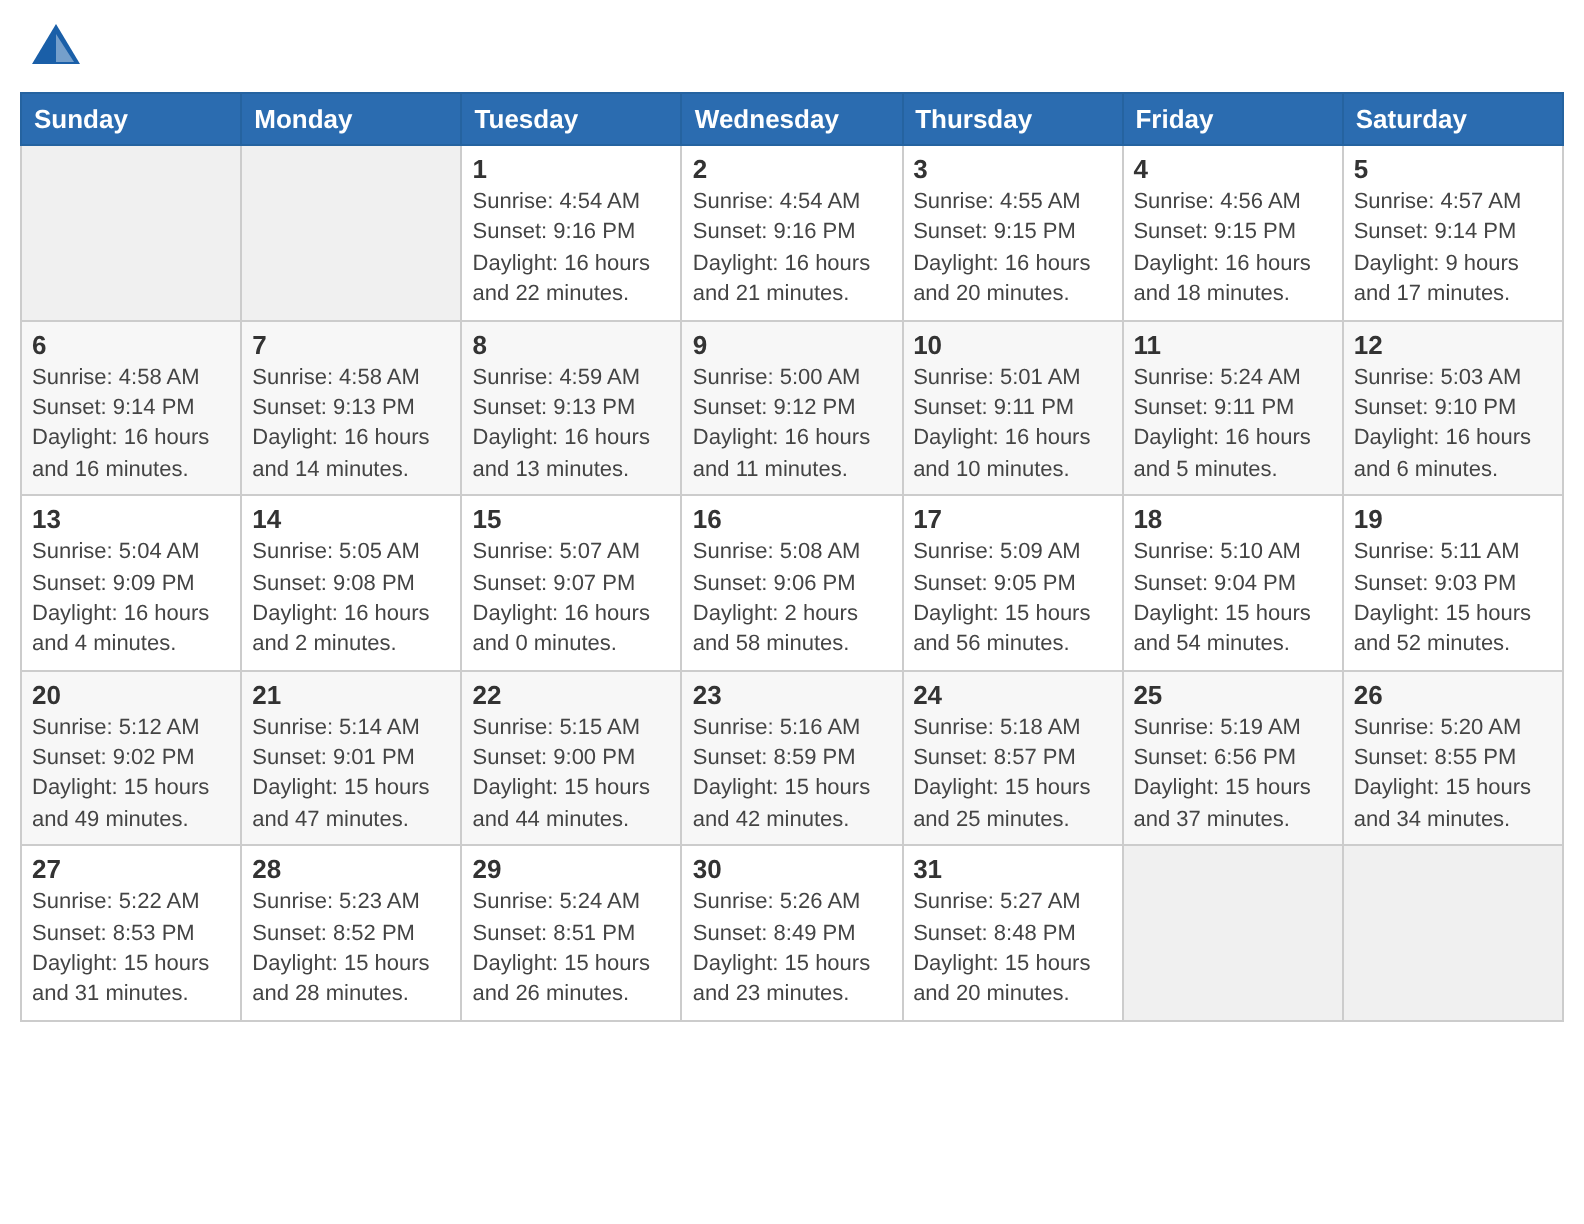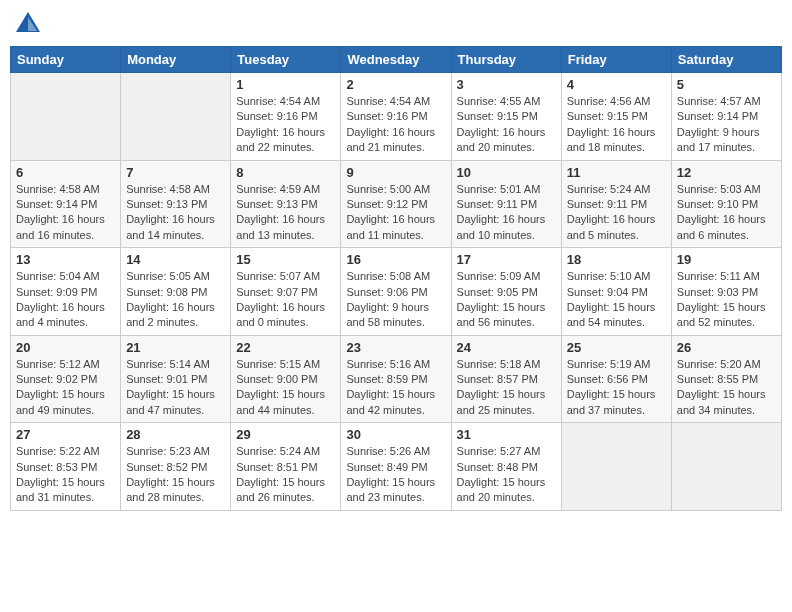--- a/index.html
+++ b/index.html
@@ -257,21 +257,21 @@
             <span>Sunrise: 5:07 AM</span><br>
             <span>Sunset: 9:07 PM</span><br>
             <span>Daylight: 16 hours and 0 minutes.</span>
           </div>
         </td>
         <td>
           <span class="day-num">16</span>
           <div class="day-info">
             <span>Sunrise: 5:08 AM</span><br>
             <span>Sunset: 9:06 PM</span><br>
-            <span>Daylight: 9 hours and 58 minutes.</span>
+            <span>Daylight: 2 hours and 58 minutes.</span>
           </div>
         </td>
         <td>
           <span class="day-num">17</span>
           <div class="day-info">
             <span>Sunrise: 5:09 AM</span><br>
             <span>Sunset: 9:05 PM</span><br>
             <span>Daylight: 15 hours and 56 minutes.</span>
           </div>
         </td>

